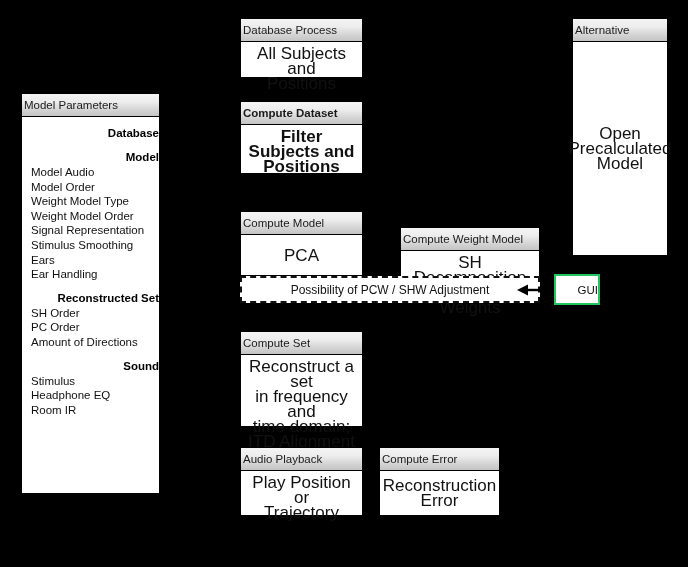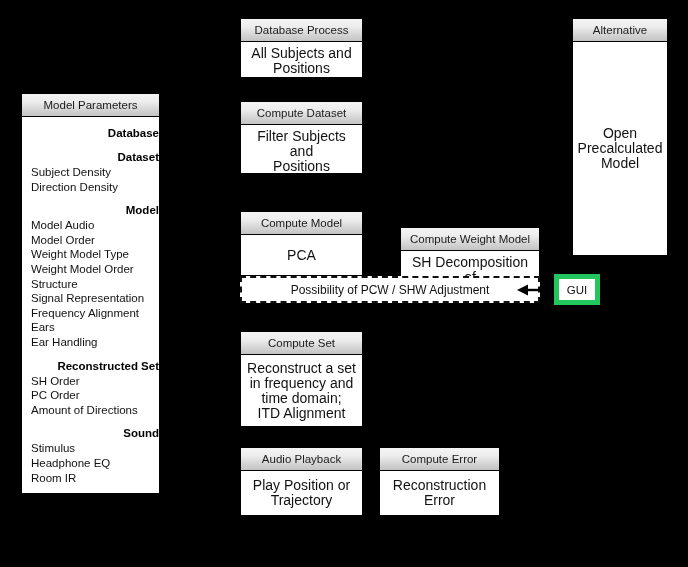--- a/index.html
+++ b/index.html
@@ -22,35 +22,35 @@
     position: absolute;
     background: #ffffff;
     border: 1px solid #000000;
     box-sizing: border-box;
     display: flex;
     flex-direction: column;
   }
   .panel-header {
     background: linear-gradient(to bottom, #f4f4f4 0%, #ededed 35%, #d2d2d2 75%, #c4c4c4 100%);
     border-bottom: 1px solid #000000;
-    text-align: center;
+    text-align: left;
     font-size: 11.5px;
     color: #1a1a1a;
     line-height: 14px;
     padding: 4px 2px 4px 2px;
     box-sizing: border-box;
     white-space: nowrap;
   }
   .panel-body {
     flex: 1 1 auto;
     display: flex;
     align-items: center;
     justify-content: center;
     text-align: center;
-    font-size: 14px;
+    font-size: 17px;
     color: #111111;
     line-height: 15px;
     padding: 4px 6px;
     box-sizing: border-box;
     white-space: pre-line;
   }
 
   
   #sidebar-panel .panel-body {
     display: block;
@@ -98,55 +98,49 @@
     left: 516px;
     top: 284px;
     width: 38px;
     height: 12px;
   }
 
   
   .plainbox {
     position: absolute;
     background: #ffffff;
-    border: 5px solid #22c55e;
+    border: 2px solid #22c55e;
     box-sizing: border-box;
     display: flex;
     align-items: center;
-    justify-content: center;
+    justify-content: flex-end;
     font-size: 11.5px;
     color: #111111;
   }
 </style>
 </head>
 <body>
 
 <div class="panel" id="sidebar-panel" style="left:21px; top:93px; width:139px; height:401px;">
   <div class="panel-header">Model Parameters</div>
   <div class="panel-body">
 
     <div class="param-group">
       <div class="param-group-title">Database</div>
     </div>
 
-    <div class="param-group">
-      <div class="param-group-title">Dataset</div>
-      <div class="param-item">Subject Density</div>
-      <div class="param-item">Direction Density</div>
-    </div>
 
     <div class="param-group">
       <div class="param-group-title">Model</div>
       <div class="param-item">Model Audio</div>
       <div class="param-item">Model Order</div>
       <div class="param-item">Weight Model Type</div>
       <div class="param-item">Weight Model Order</div>
-      <div class="param-item">Structure</div>
       <div class="param-item">Signal Representation</div>
-      <div class="param-item">Frequency Alignment</div>
+      <div class="param-item">Stimulus Smoothing</div>
       <div class="param-item">Ears</div>
       <div class="param-item">Ear Handling</div>
     </div>
 
     <div class="param-group">
       <div class="param-group-title">Reconstructed Set</div>
       <div class="param-item">SH Order</div>
       <div class="param-item">PC Order</div>
       <div class="param-item">Amount of Directions</div>
     </div>
@@ -160,21 +154,21 @@
 
   </div>
 </div>
 
 <div class="panel" style="left:240px; top:18px; width:123px; height:60px;">
   <div class="panel-header">Database Process</div>
   <div class="panel-body">All Subjects and
 Positions</div>
 </div>
 
-<div class="panel" style="left:240px; top:101px; width:123px; height:73px;">
+<div class="panel" style="left:240px; top:101px; width:123px; height:73px;font-weight:bold;">
   <div class="panel-header">Compute Dataset</div>
   <div class="panel-body">Filter Subjects and
 Positions</div>
 </div>
 
 <div class="panel" style="left:240px; top:211px; width:123px; height:65px;">
   <div class="panel-header">Compute Model</div>
   <div class="panel-body">PCA</div>
 </div>
 

